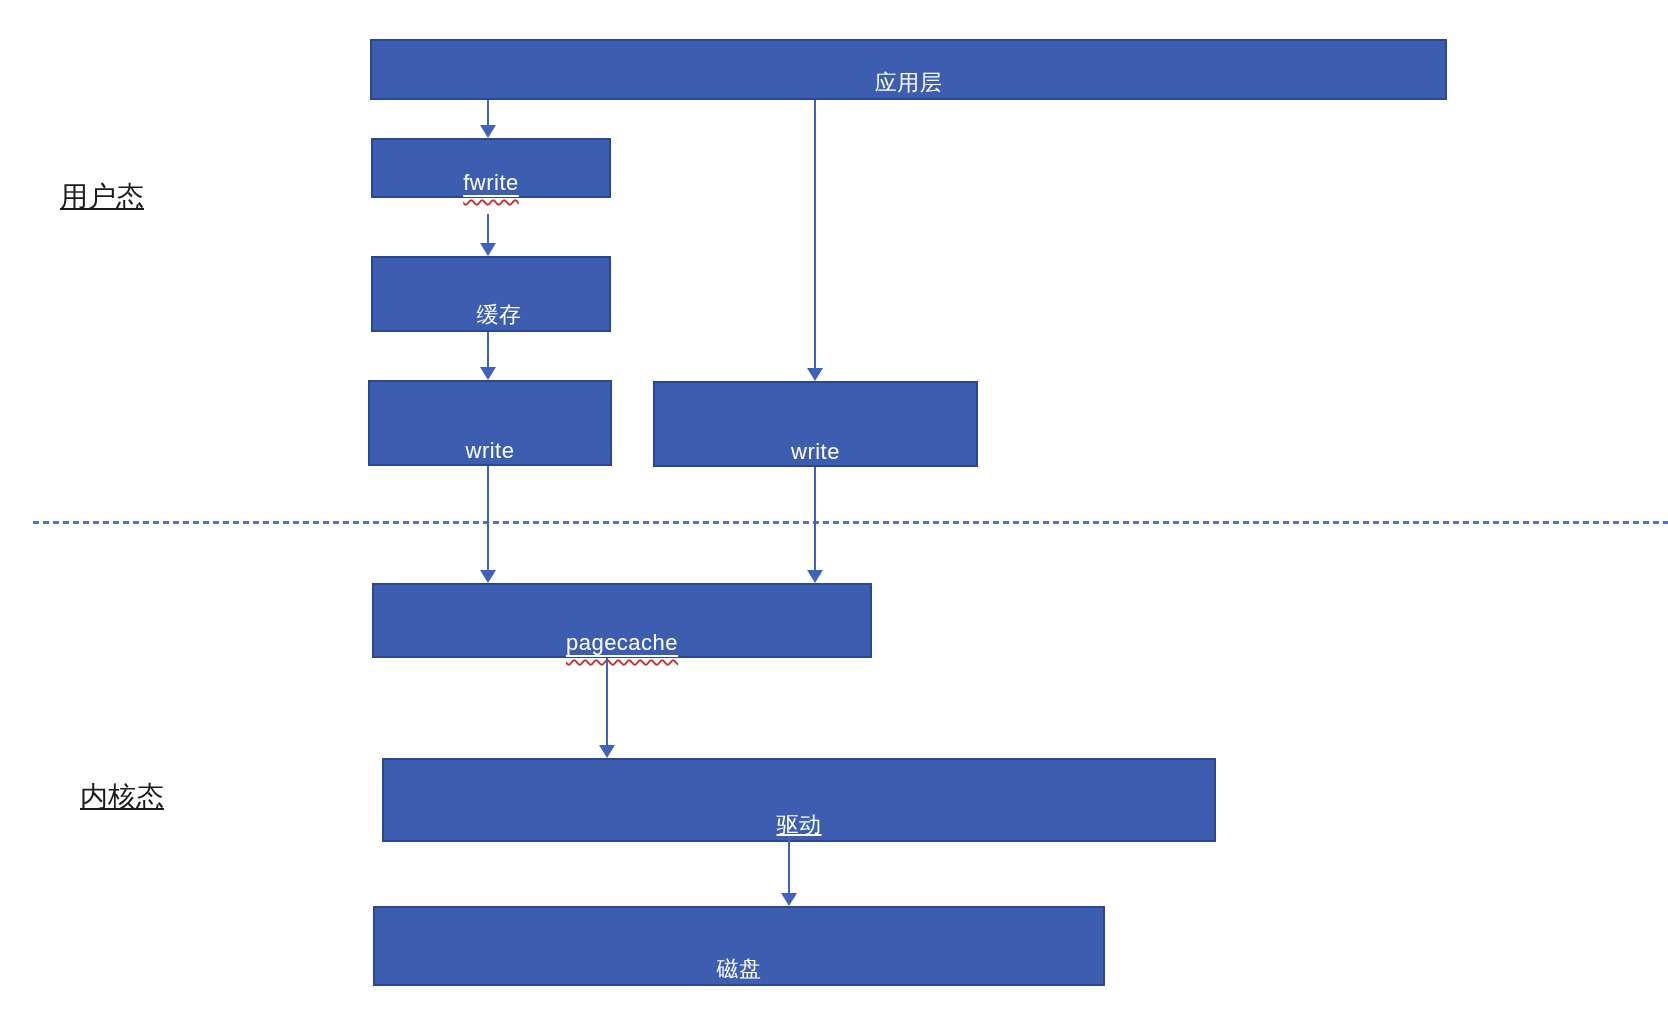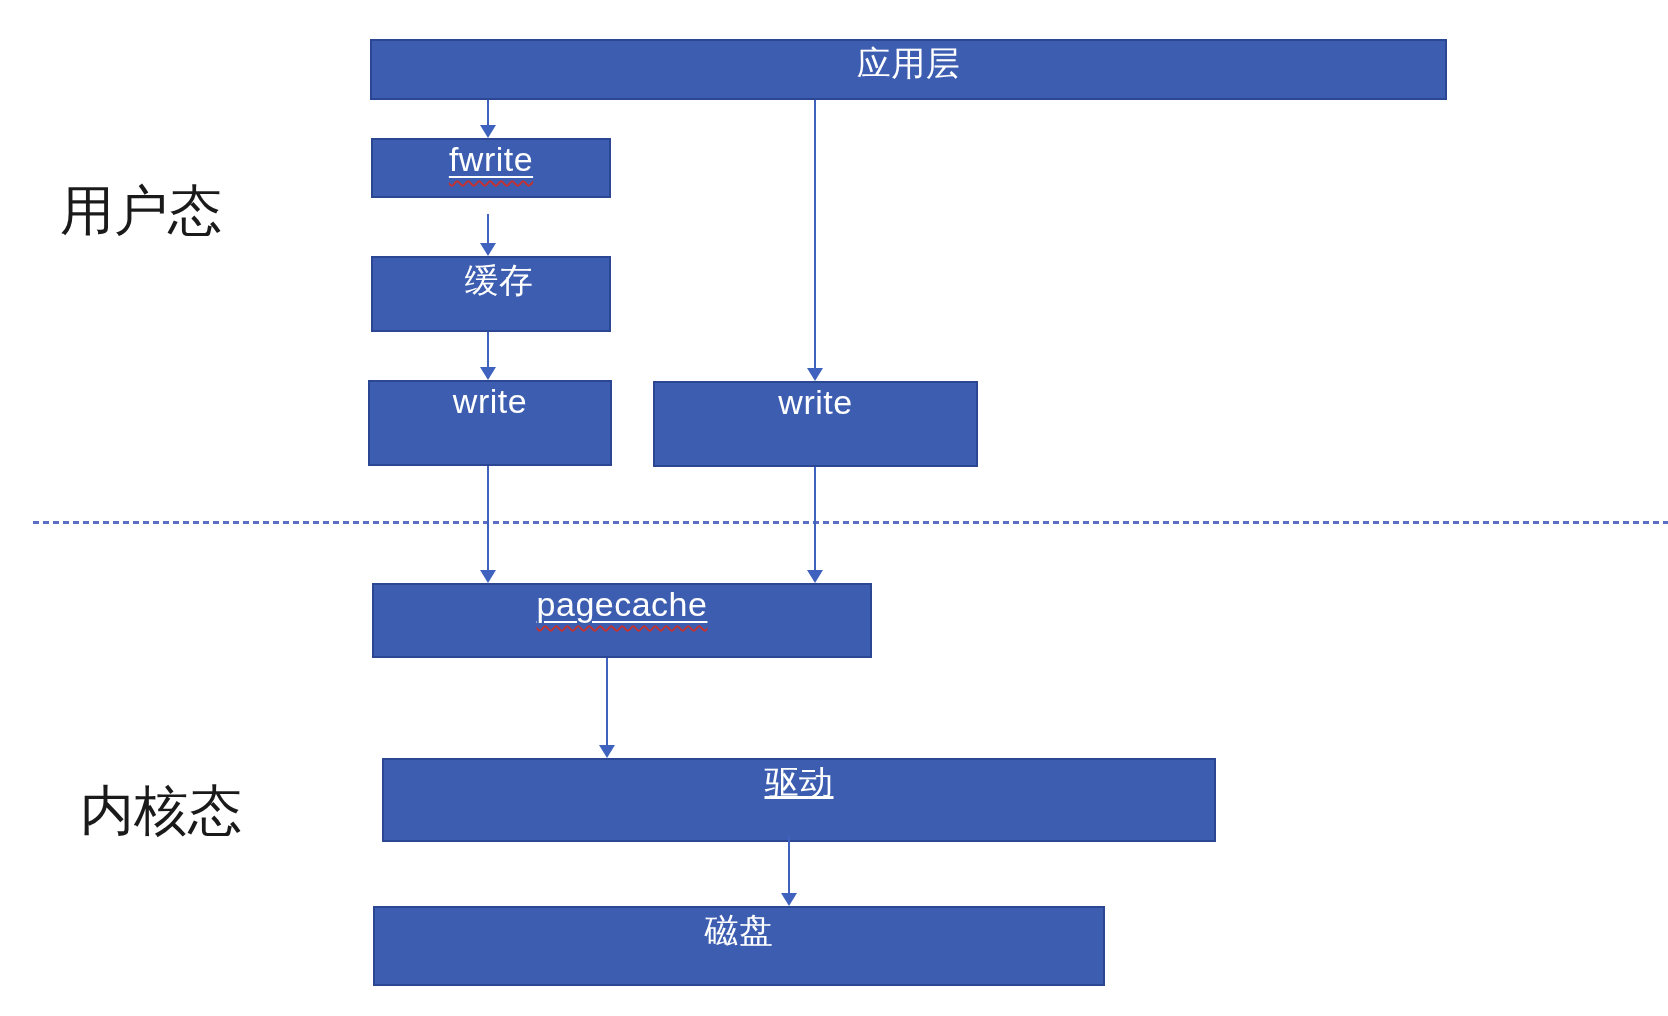--- a/index.html
+++ b/index.html
@@ -23,32 +23,33 @@
     height:1016px;
     background:var(--background,#fff);
     overflow:hidden;
   }
   .node{
     position:absolute;
     background:var(--box-fill,#3D5EB0);
     border:2px solid var(--box-border,#2B4693);
     box-sizing:border-box;
     display:flex;
-    align-items:flex-start;
+    align-items:flex-end;
     justify-content:center;
     color:var(--box-text,#fff);
-    font-size:34px;
+    font-size:22px;
     letter-spacing:0.5px;
   }
   .side-label{
     position:absolute;
     color:var(--side-label-text,#1a1a1a);
-    font-size:54px;
+    font-size:28px;
     line-height:1;
     white-space:nowrap;
+    text-decoration:underline;
   }
   .divider{
     position:absolute;
     height:3px;
     background:repeating-linear-gradient(90deg,
       var(--divider,#5B6FC4) 0 6px, transparent 6px 10px);
   }
   .arrow{position:absolute;width:0;}
   .arrow .shaft{
     position:absolute;left:-1px;top:0;width:2px;

